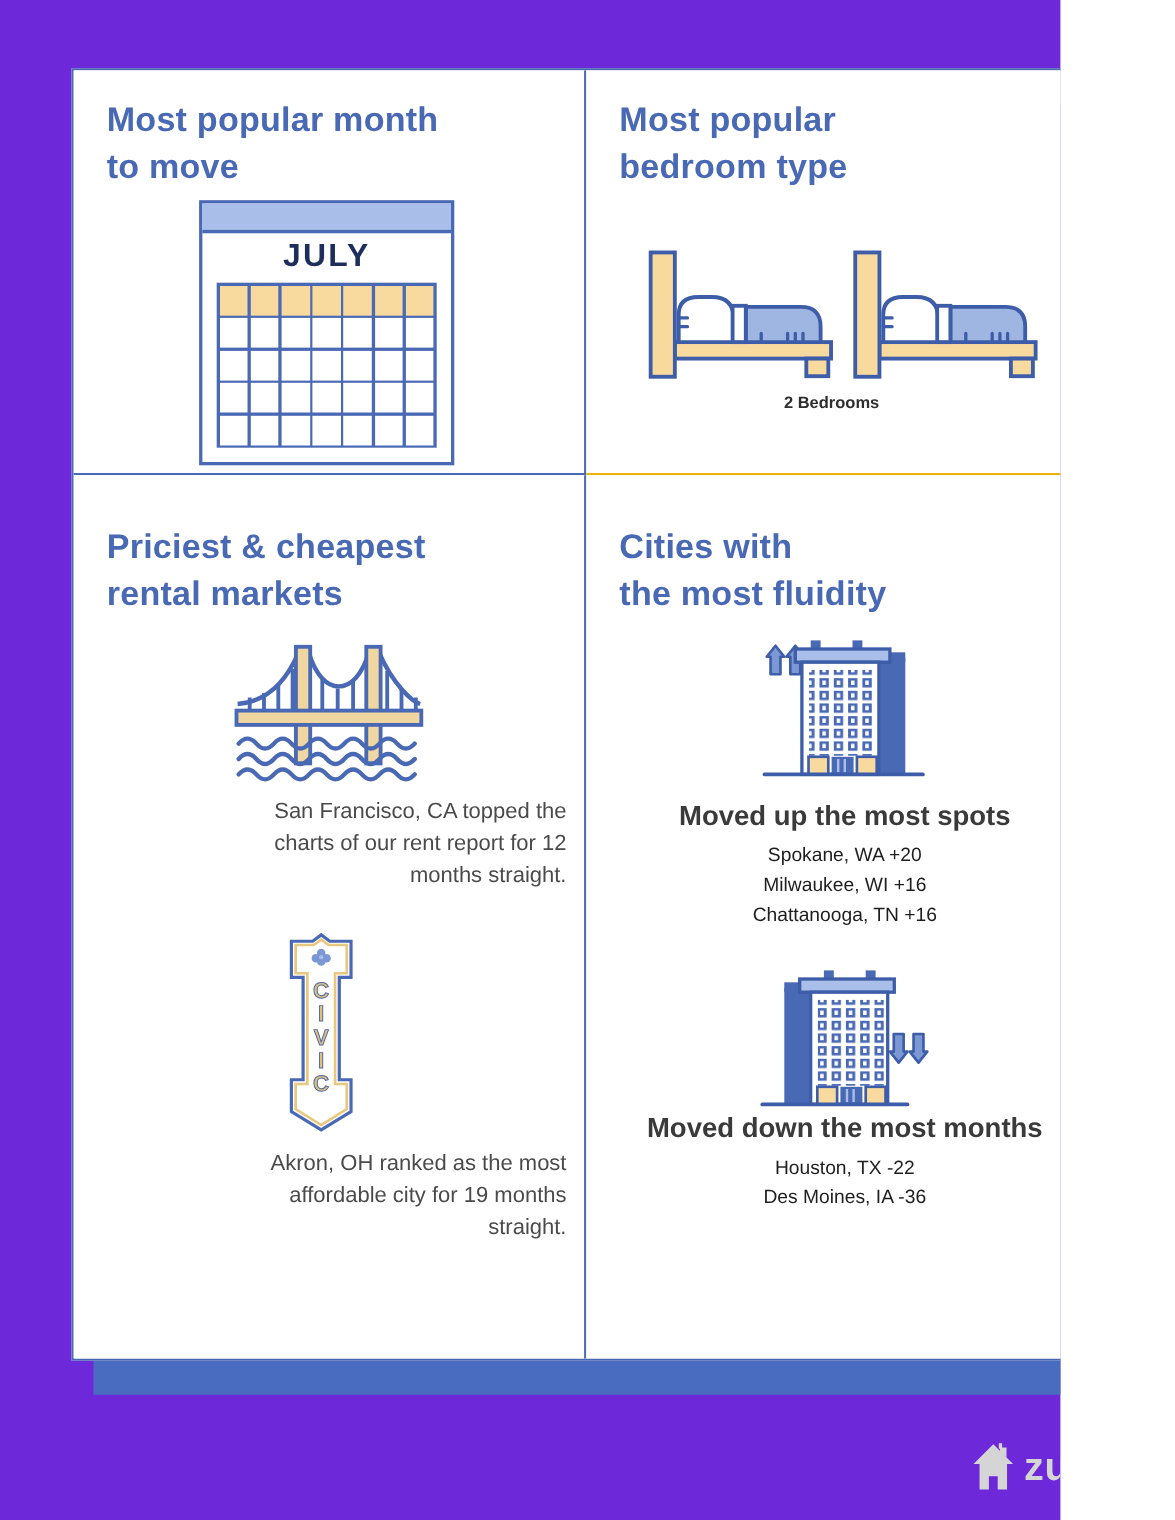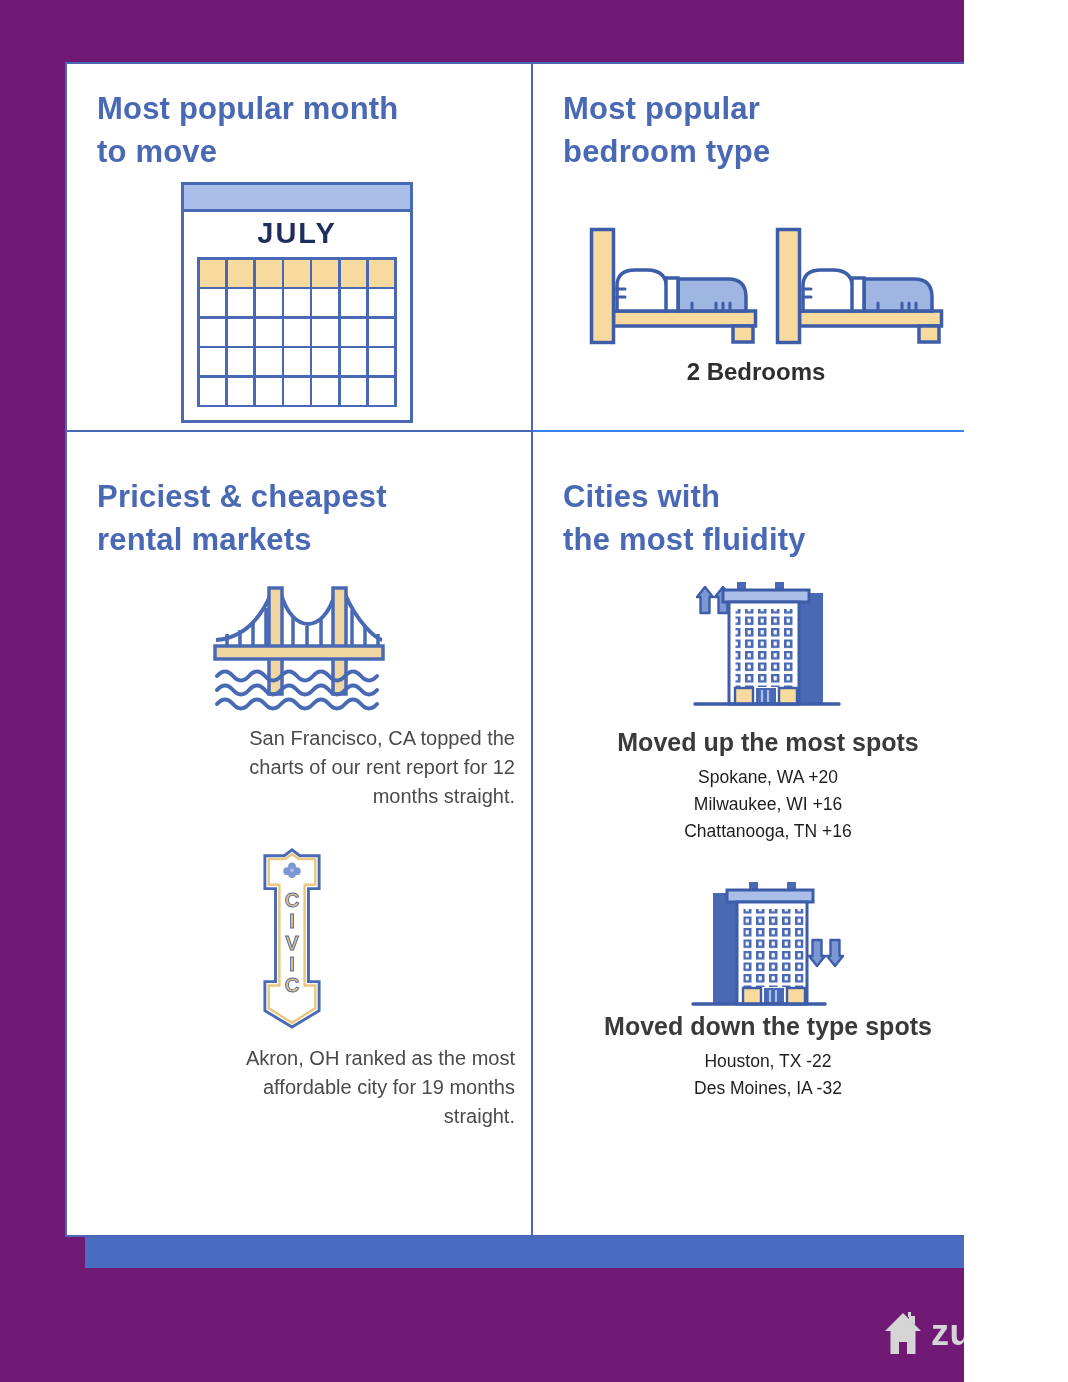--- a/index.html
+++ b/index.html
@@ -1,44 +1,44 @@
 <!DOCTYPE html>
 <html><head>
 <meta charset="utf-8">
 <style>
   html,body{margin:0;padding:0;background:#fff;}
-  .page{position:relative;width:964px;height:1382px;background:#701a75;
+  .page{position:relative;width:964px;height:1382px;background:#6d28d9;
         font-family:"Liberation Sans",sans-serif;overflow:hidden;}
 
   .drop-shadow{position:absolute;left:85px;top:95px;width:940px;height:1173px;background:#4a6cc0;}
 
   .board{position:absolute;left:65px;top:62px;width:936px;height:1171px;background:#fff;
          border:2px solid #4a69b4;display:grid;grid-template-columns:466px 1fr;grid-template-rows:368px 1fr;}
   .cell{position:relative;background:#fff;}
   .cell.tl{border-right:2px solid #4a69b4;border-bottom:2px solid #4a69b4;}
-  .cell.tr{border-bottom:2px solid #3b82f6;}
+  .cell.tr{border-bottom:2px solid #eab308;}
   .cell.bl{border-right:2px solid #4a69b4;}
 
   .q-title{position:absolute;left:30px;top:24px;font-size:31px;font-weight:bold;color:#4a69b4;
            line-height:1.38;white-space:pre-line;letter-spacing:.2px;}
   .q-title.lower{top:44px;}
 
   
   .calendar{position:absolute;left:114px;top:118px;width:226px;border:3px solid #4a69b4;background:#fff;}
   .cal-header{height:24px;background:#a9bee8;border-bottom:3px solid #4a69b4;}
   .cal-month{text-align:center;color:#1d2d5c;font-weight:bold;font-size:29px;letter-spacing:2px;padding:5px 0 7px;}
   .cal-grid{margin:0 13px 13px;background:#4a69b4;padding:2.5px;display:grid;
             grid-template-columns:repeat(7,1fr);grid-auto-rows:27px;gap:2.5px;}
   .cal-grid b{display:block;background:#fff;}
   .cal-grid b.day{background:#f8d99e;}
 
   
   .beds{position:absolute;left:55px;top:162px;display:flex;gap:14px;}
   .bedrooms-label{position:absolute;left:0;right:24px;top:294px;text-align:center;
-                  font-size:24px;font-weight:bold;color:#2e2e2e;}
+                  font-size:15px;font-weight:bold;color:#2e2e2e;}
 
   .blurb{position:absolute;left:16px;right:16px;text-align:right;font-weight:normal;
          font-size:20px;color:#4a4a4a;line-height:1.45;white-space:pre-line;}
   .blurb.sf{top:292px;}
   .blurb.akron{top:612px;}
 
   .bridge{position:absolute;left:144px;top:150px;}
   .civic{position:absolute;left:194px;top:414px;}
 
   .bldg-up{position:absolute;left:160px;top:150px;}
@@ -242,24 +242,24 @@
         <rect x="96" y="106" width="18" height="16" fill="#f8d99e" stroke="#3d5da9" stroke-width="2.4"></rect>
         <rect x="73" y="106" width="20" height="16" fill="#4a69b4"></rect>
         <path d="M79 108 V120 M85 108 V120" stroke="#a9bee8" stroke-width="2.2"></path>
         <g>
           <path d="M126 84 L118 74 H121.5 V58 H130.5 V74 H134 Z" fill="#7b97d4" stroke="#3d5da9" stroke-width="2.4" stroke-linejoin="round"></path>
           <path d="M144 84 L136 74 H139.5 V58 H148.5 V74 H152 Z" fill="#7b97d4" stroke="#3d5da9" stroke-width="2.4" stroke-linejoin="round"></path>
         </g>
         <line x1="2" y1="122" x2="134" y2="122" stroke="#3d5da9" stroke-width="3.5" stroke-linecap="round"></line>
       </svg>
 
-      <div class="move-heading down">Moved down the type spots</div>
+      <div class="move-heading down">Moved down the most months</div>
       <div class="city-list down">
         <div>Houston, TX  -22</div>
-        <div>Des Moines, IA -32</div>
+        <div>Des Moines, IA -36</div>
       </div>
     </div>
 
   </div>
 
   <div class="logo">
     <svg width="42" height="46" viewBox="0 0 42 46">
       <path d="M27 6 h6 v9 l-6 -5 z" fill="#d5d5d5"></path>
       <path d="M21 3 L3 21 H8.5 V44 H17 V32 H25 V44 H33.5 V21 H39 Z" fill="#d5d5d5"></path>
       <rect x="26" y="2" width="3" height="5" fill="#d5d5d5"></rect>

